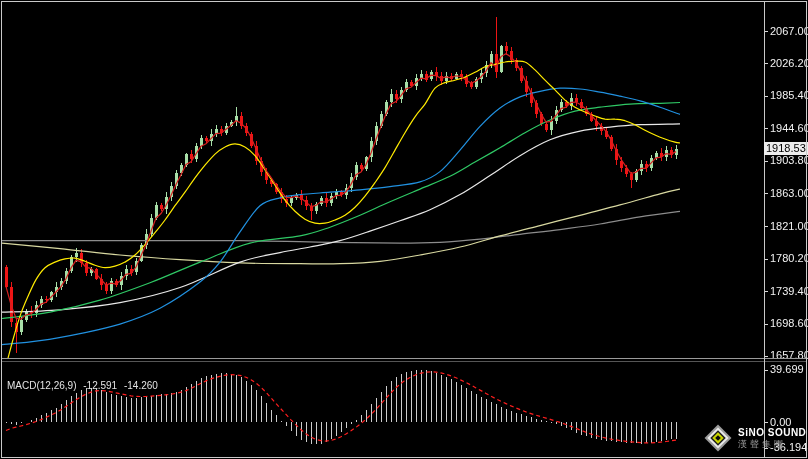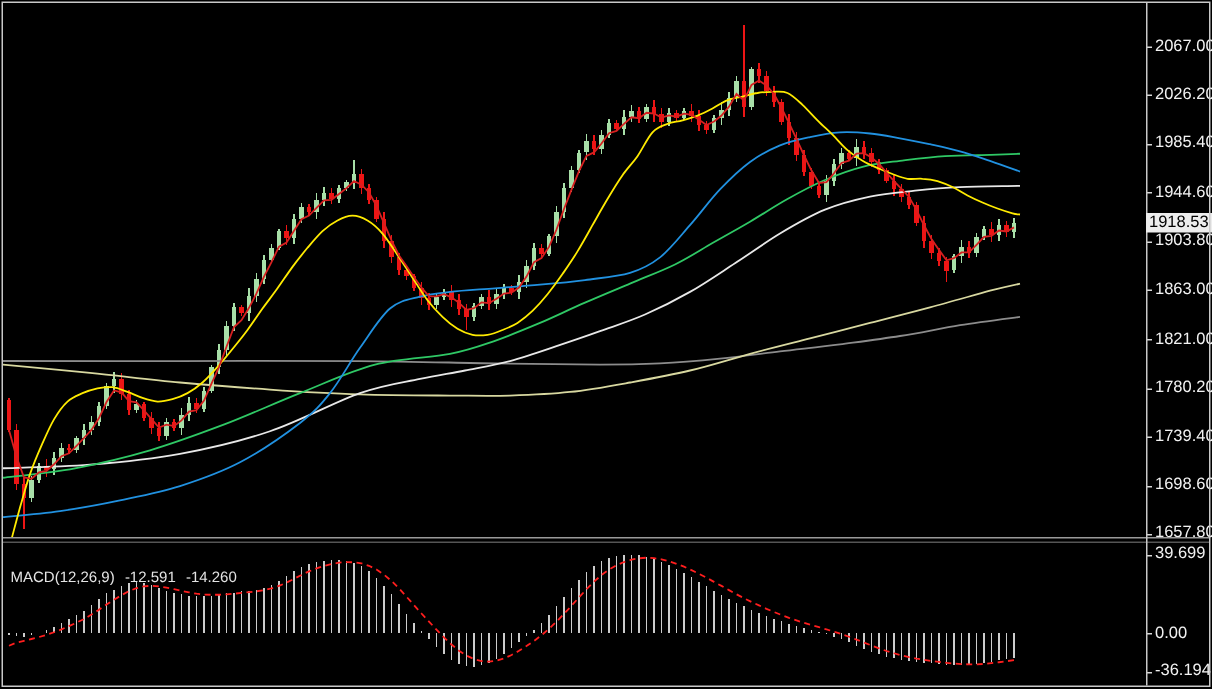--- a/index.html
+++ b/index.html
@@ -505,15 +505,28 @@
       <div class="dash" style="top: 370px;"></div>
       <div class="tick" style="top: 363px; z-index: 2; text-align: right;">39.699</div>
       <div class="dash" style="top: 422px;"></div>
       <div class="tick" style="top: 416px; z-index: 4;">0.00</div>
       <div class="dash" style="top: 448px;"></div>
       <div class="tick" style="top: 441px; z-index: 6;">-36.194</div>
     </div>
 
   <div id="price-tag" style="top: 142px;">1918.53</div>
 
+  <div id="logo">
+    <div class="dmd">
+      <div class="d1"></div>
+        <div class="d2"></div>
+        <div class="d3"></div>
+        <div class="d4"></div>
+        <div class="d5"></div>
+    </div>
+    <div class="txt">
+      <div class="l1">SiNO SOUND</div>
+      <div class="l2">漢聲集團</div>
+    </div>
+  </div>
 
   <div class="frame"></div>
 </div>
 
 </body></html>

